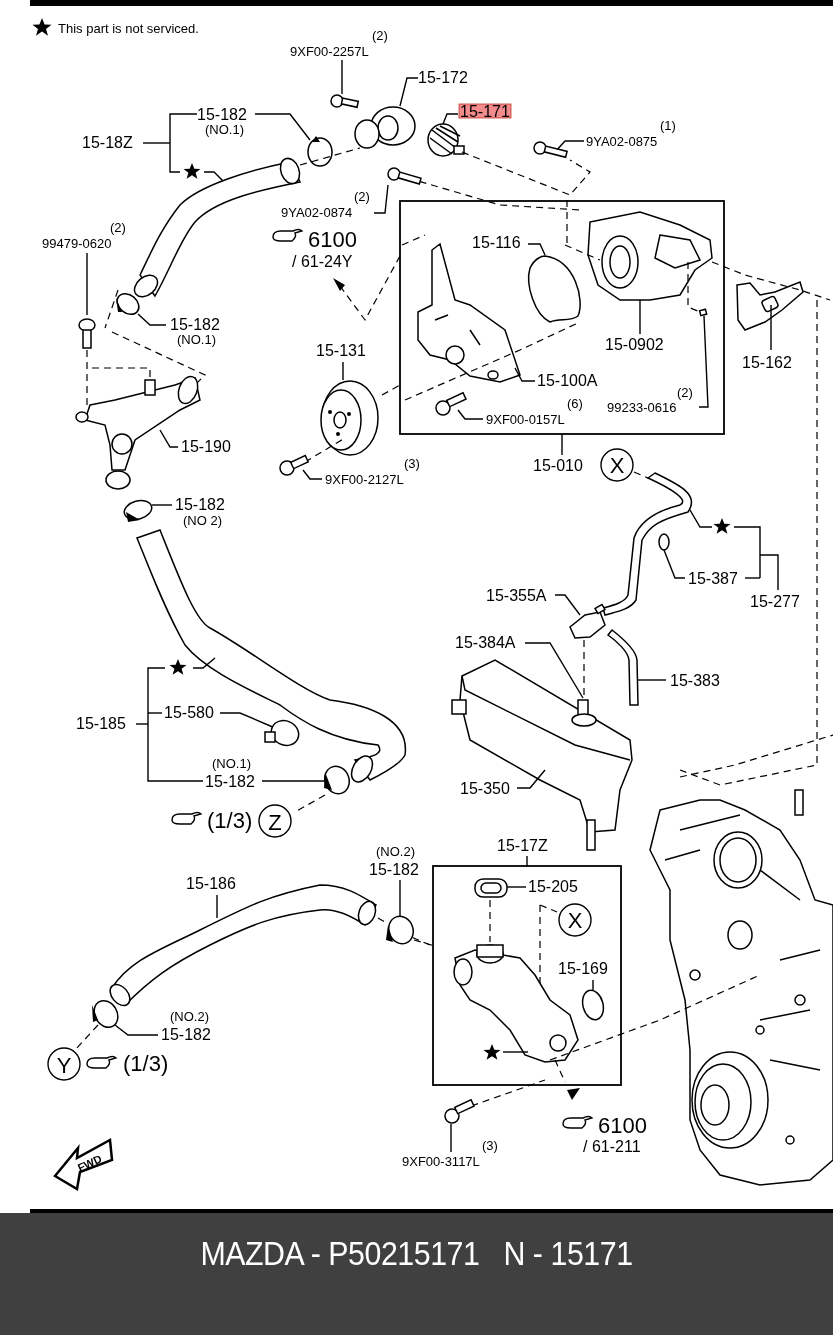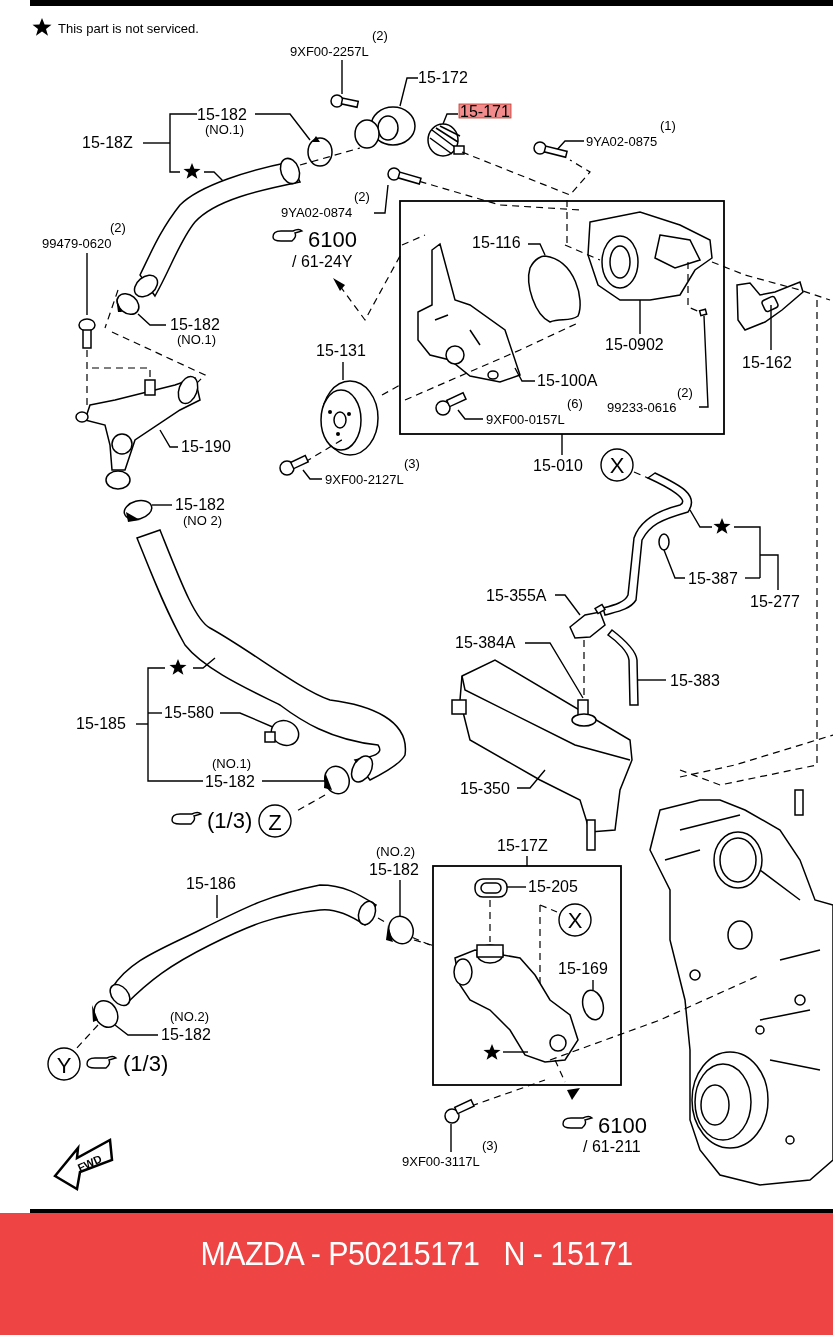--- a/index.html
+++ b/index.html
@@ -1,21 +1,21 @@
 <!DOCTYPE html>
 <html><head>
 <meta charset="utf-8">
 <style>
   html, body { margin: 0; padding: 0; background: #ffffff; }
   body { width: 833px; height: 1335px; position: relative; overflow: hidden; font-family: "Liberation Sans", sans-serif; }
   #stage { position: absolute; left: 0; top: 0; width: 833px; height: 1213px; background: #fff; }
   #diagram { position: absolute; left: 0; top: 0; }
   .top-bar { position: absolute; left: 30px; top: 0; width: 803px; height: 6px; background: #000; }
   .bottom-line { position: absolute; left: 30px; top: 1209px; width: 803px; height: 4px; background: #000; }
-  .footer { position: absolute; left: 0; top: 1213px; width: 833px; height: 122px; background: #ef4444; }
+  .footer { position: absolute; left: 0; top: 1213px; width: 833px; height: 122px; background: #404040; }
   .footer-text { position: absolute; left: 0; top: 22px; width: 833px; text-align: center; color: #ffffff; font-family: "Liberation Sans", sans-serif; font-size: 33px; letter-spacing: -0.5px; white-space: pre; transform: scaleX(0.92); }
   svg text { font-family: "Liberation Sans", sans-serif; fill: #000; }
   .lbl { font-size: 16px; }
   .sm { font-size: 13px; }
   .big { font-size: 22px; }
   .ln { stroke: #000; stroke-width: 1.4; fill: none; }
   .dash { stroke: #000; stroke-width: 1.2; fill: none; stroke-dasharray: 7 5; }
   .part { stroke: #000; stroke-width: 1.5; fill: #fff; }
   .partn { stroke: #000; stroke-width: 1.5; fill: none; }
   .hl { fill: #f28b8b; stroke: #c0392b; stroke-width: 0.8; }

